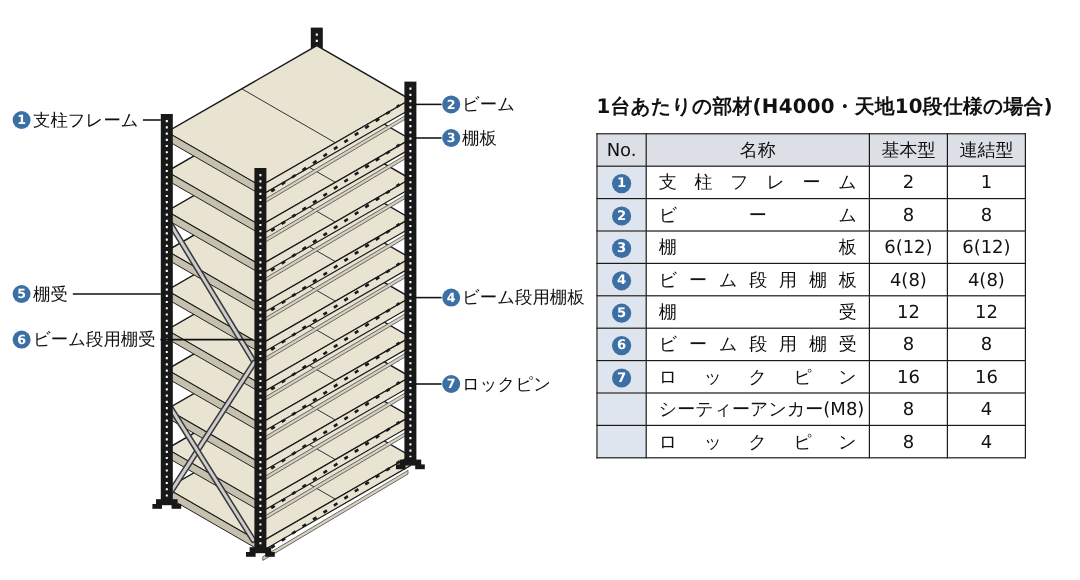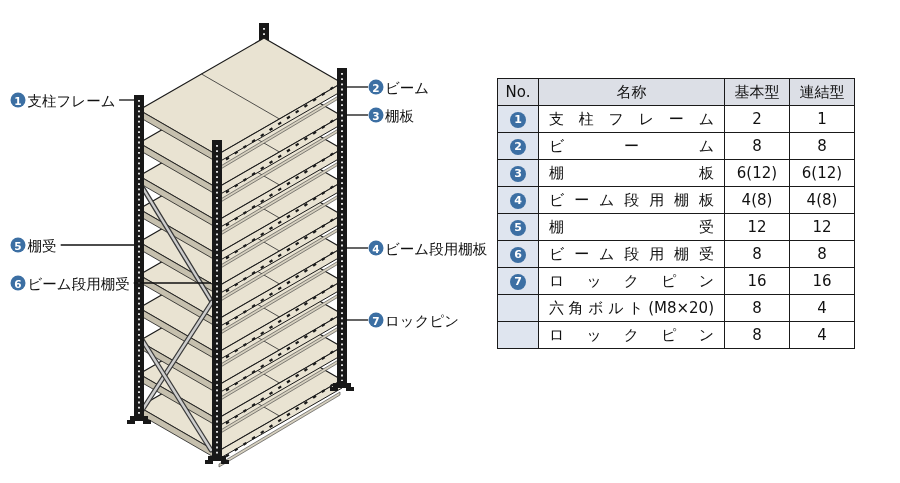--- a/index.html
+++ b/index.html
@@ -198,20 +198,21 @@
       </g>
       <g>
         <line x1="346" y1="320" x2="368" y2="320" stroke="#111" stroke-width="1.3"></line>
         <circle cx="376" cy="320" r="7.5" fill="#3c6fa3"></circle>
         <text x="376" y="320.7" text-anchor="middle" dominant-baseline="central" fill="#fff" font-size="10.5" font-weight="bold">7</text>
         <text x="385" y="320.7" dominant-baseline="central" fill="#101010" font-size="14.5">ロックピン</text>
       </g>
     </svg>
 
   <div class="parts">
+    <h2 class="parts-title">1台あたりの部材(H4000・天地10段仕様の場合)</h2>
 
     <table class="parts-table">
       <colgroup>
         <col style="width:41px">
           <col style="width:186px">
         <col style="width:65px">
           <col style="width:65px">
       </colgroup>
       <thead>
         <tr>
@@ -259,21 +260,21 @@
             <td>8</td>
           </tr>
           <tr>
             <td class="no-cell"><span class="badge">7</span></td>
             <td class="name-cell">ロックピン</td>
             <td>16</td>
             <td>16</td>
           </tr>
           <tr>
             <td class="no-cell"></td>
-            <td class="name-cell">六角ボルト(M8×20)</td>
+            <td class="name-cell">シーティーアンカー(M8)</td>
             <td>8</td>
             <td>4</td>
           </tr>
           <tr>
             <td class="no-cell"></td>
             <td class="name-cell">ロックピン</td>
             <td>8</td>
             <td>4</td>
           </tr>
         </tbody>

